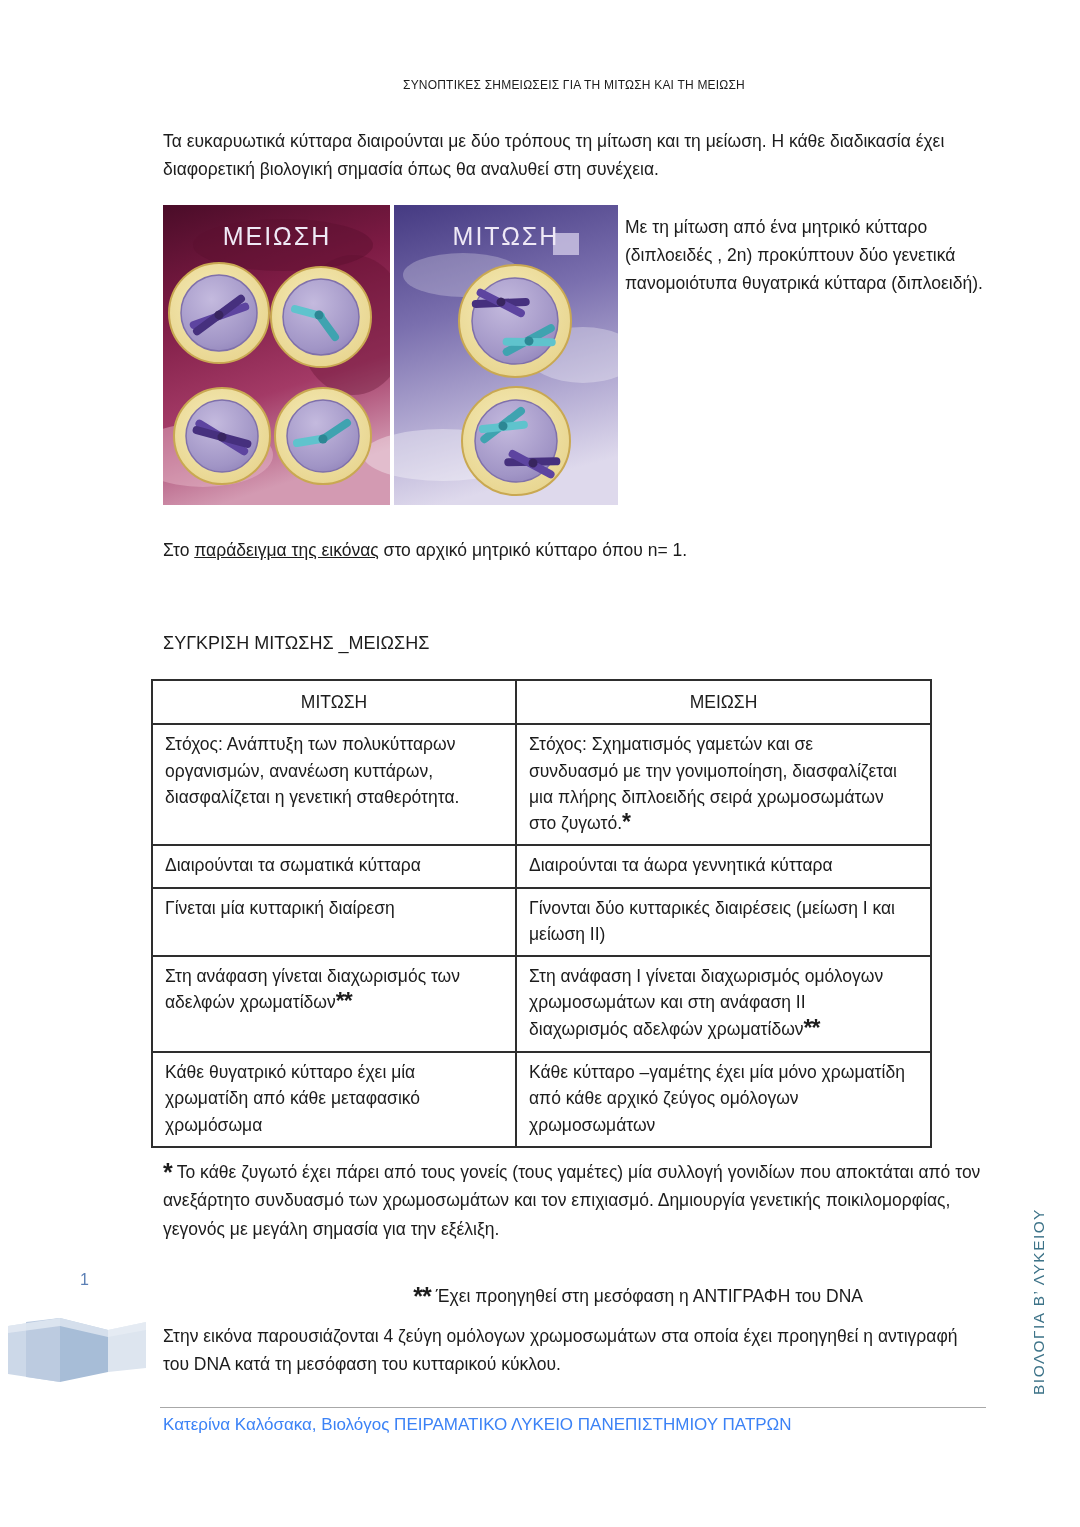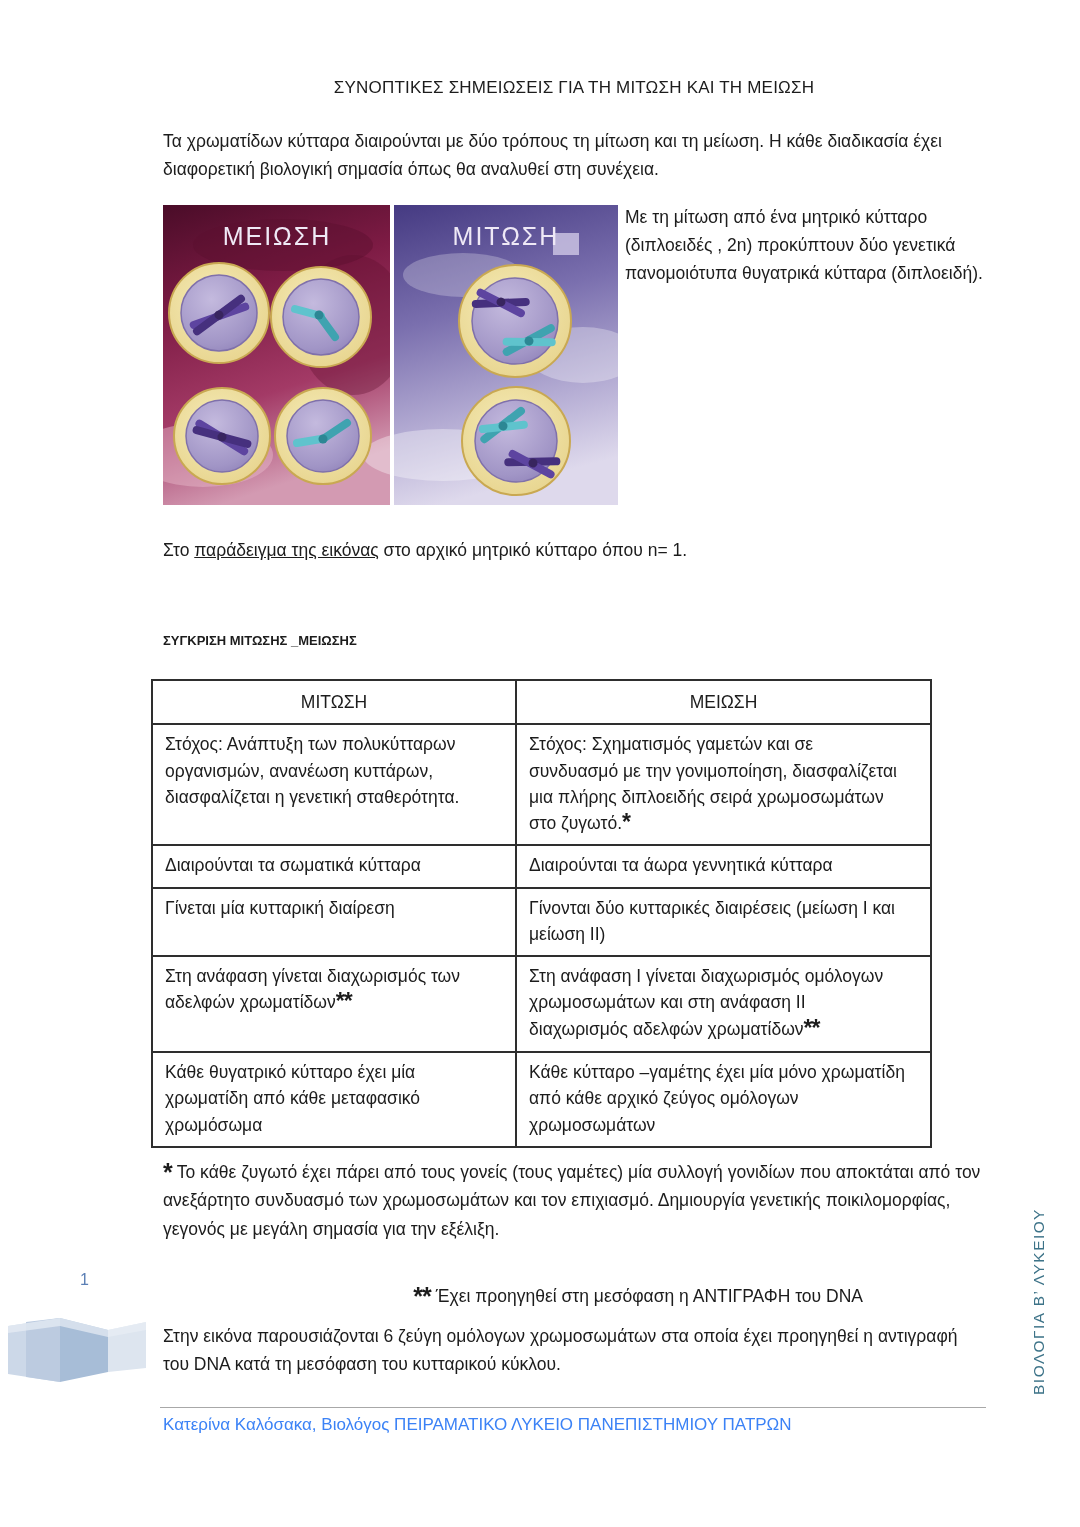--- a/index.html
+++ b/index.html
@@ -3,32 +3,32 @@
 <meta charset="utf-8">
 <style>
   html,body{margin:0;padding:0;}
   body{
     width:1080px;height:1527px;position:relative;background:#ffffff;
     font-family:"Liberation Sans","DejaVu Sans",sans-serif;color:#1c1c1c;
     overflow:hidden;
   }
   .doc-title{
     position:absolute;top:78px;left:163px;width:822px;text-align:center;
-    font-size:17px;letter-spacing:.2px;
+    font-size:12px;letter-spacing:.2px;
   }
   .intro{
     position:absolute;top:128px;left:163px;width:828px;
     font-size:17.5px;line-height:1.58;
   }
   .figure-wrap{position:absolute;top:205px;left:163px;width:455px;height:300px;}
   .side-text{position:absolute;top:199px;left:625px;width:362px;font-size:17.5px;line-height:1.6;}
-  .side-text p{margin:4px 0 19px 0;}
+  .side-text p{margin:14px 0 19px 0;}
   .example-line{position:absolute;top:540px;left:163px;font-size:17.5px;text-align:center;}
   .example-line .u{text-decoration:underline;}
-  .section-heading{position:absolute;top:633px;left:163px;font-size:13px;font-weight:bold;}
+  .section-heading{position:absolute;top:633px;left:163px;font-size:18px;font-weight:normal;}
   table.cmp{
     position:absolute;top:679px;left:151px;width:779px;
     border-collapse:collapse;table-layout:fixed;
   }
   table.cmp col.c1{width:364px;}
   table.cmp col.c2{width:415px;}
   table.cmp th,table.cmp td{
     border:2px solid #2e2e2e;font-weight:normal;font-size:17.5px;
     padding:6px 24px 8px 12px;vertical-align:top;text-align:left;line-height:1.5;
   }
@@ -53,21 +53,21 @@
   svg text.fig-label{
     font-family:"Liberation Sans",sans-serif;font-size:25px;letter-spacing:2px;
     fill:#efe9f6;
   }
 </style>
 </head>
 <body>
 
 <div class="doc-title">ΣΥΝΟΠΤΙΚΕΣ ΣΗΜΕΙΩΣΕΙΣ ΓΙΑ ΤΗ ΜΙΤΩΣΗ ΚΑΙ ΤΗ  ΜΕΙΩΣΗ</div>
 
-<div class="intro">Τα χρωματίδων κύτταρα  διαιρούνται με δύο τρόπους τη μίτωση και τη μείωση.  Η κάθε διαδικασία έχει διαφορετική βιολογική σημασία όπως θα  αναλυθεί στη συνέχεια.</div>
+<div class="intro">Τα ευκαρυωτικά κύτταρα  διαιρούνται με δύο τρόπους τη μίτωση και τη μείωση.  Η κάθε διαδικασία έχει διαφορετική βιολογική σημασία όπως θα  αναλυθεί στη συνέχεια.</div>
 
 <div class="figure-wrap">
   <svg width="455" height="300" viewBox="0 0 455 300">
     <defs>
       <linearGradient id="gLeft" x1="0" y1="0" x2="0.25" y2="1">
         <stop offset="0" stop-color="#4a0c28"></stop>
         <stop offset="0.35" stop-color="#7d1b44"></stop>
         <stop offset="0.7" stop-color="#a33a66"></stop>
         <stop offset="1" stop-color="#d39ab2"></stop>
       </linearGradient>
@@ -208,21 +208,21 @@
     <td class="h6"><span>Κάθε θυγατρικό κύτταρο έχει μία χρωματίδη  από κάθε μεταφασικό χρωμόσωμα</span><span class="sup-ast"></span></td>
     <td class="h6"><span>Κάθε κύτταρο –γαμέτης  έχει  μία μόνο χρωματίδη από κάθε αρχικό ζεύγος ομόλογων χρωμοσωμάτων</span><span class="sup-ast"></span></td>
   </tr>
 </tbody>
   </table>
 
 <div class="footnote fn1"><span class="fn-marker">*</span><span>Το κάθε ζυγωτό έχει πάρει από τους γονείς (τους γαμέτες) μία συλλογή γονιδίων  που αποκτάται από τον ανεξάρτητο συνδυασμό των χρωμοσωμάτων και τον επιχιασμό.  Δημιουργία γενετικής ποικιλομορφίας, γεγονός με  μεγάλη σημασία για την εξέλιξη.</span></div>
 
 <div class="footnote fn2"><span class="fn-marker">**</span><span>Έχει προηγηθεί  στη μεσόφαση  η ΑΝΤΙΓΡΑΦΗ  του DNA</span></div>
 
-<div class="closing">Στην εικόνα παρουσιάζονται  6  ζεύγη ομόλογων χρωμοσωμάτων στα οποία έχει προηγηθεί η αντιγραφή του DNA  κατά τη μεσόφαση του κυτταρικού κύκλου.</div>
+<div class="closing">Στην εικόνα παρουσιάζονται  4  ζεύγη ομόλογων χρωμοσωμάτων στα οποία έχει προηγηθεί η αντιγραφή του DNA  κατά τη μεσόφαση του κυτταρικού κύκλου.</div>
 
 <div class="footer-rule"></div>
 <div class="footer-text">Κατερίνα Καλόσακα, Βιολόγος ΠΕΙΡΑΜΑΤΙΚΟ ΛΥΚΕΙΟ ΠΑΝΕΠΙΣΤΗΜΙΟΥ  ΠΑΤΡΩΝ</div>
 
 <div class="page-number">1</div>
 
 <div class="ribbon">
   <svg width="142" height="78" viewBox="0 0 142 78">
     <polygon points="2,16 54,8 54,72 2,64" fill="#ccd8e8"></polygon>
     <polygon points="20,12 54,8 54,72 20,67" fill="#bccbe0"></polygon>

